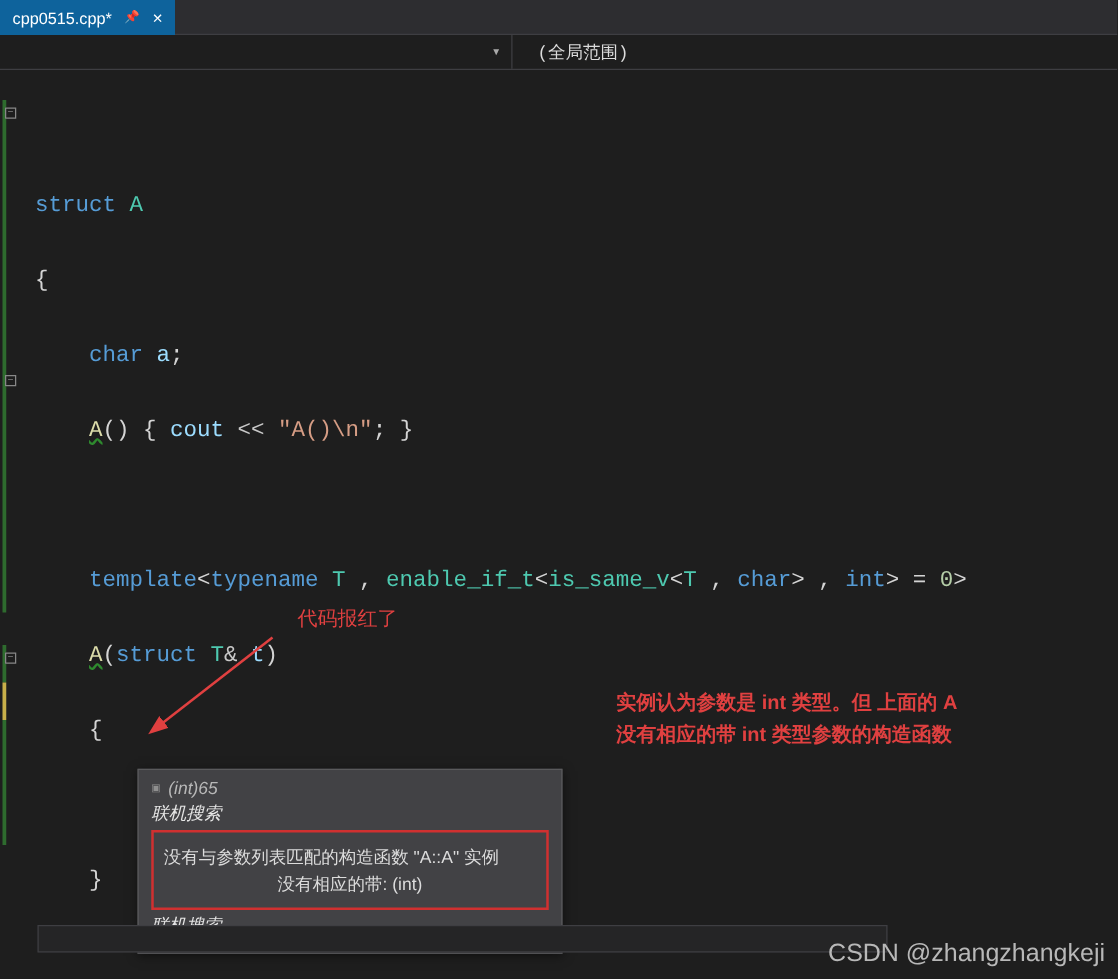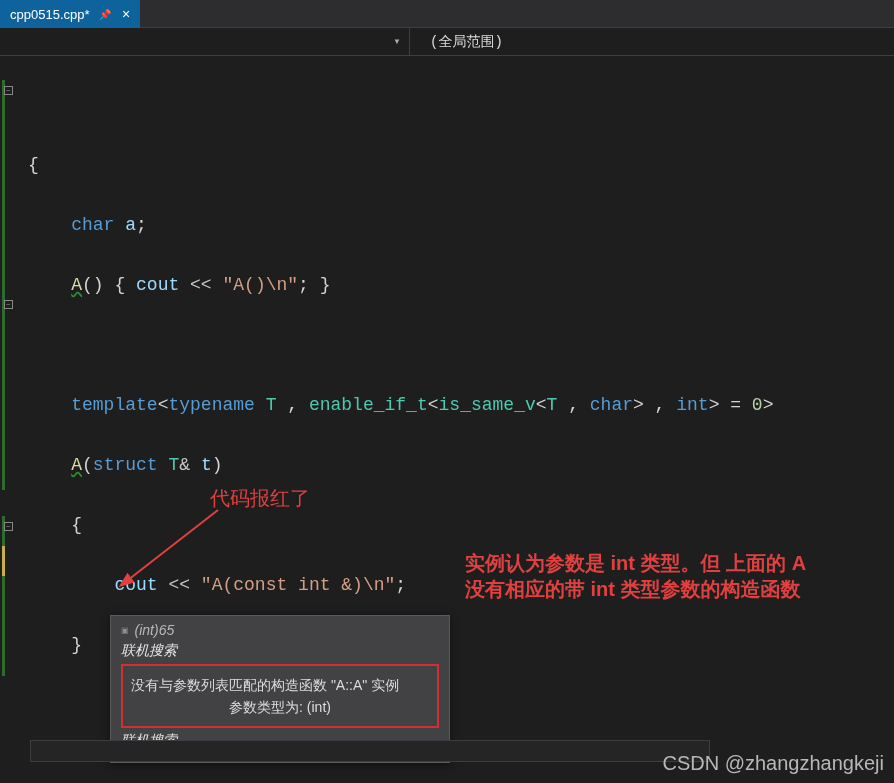--- a/index.html
+++ b/index.html
@@ -83,21 +83,22 @@
   .str { color: #d69d85; }
   .num { color: #b5cea8; }
   .op { color: #c8c8c8; }
   .var { color: #9cdcfe; }
   .punct { color: #d4d4d4; }
   .green-sq { text-decoration: underline wavy #2e8b2e; text-decoration-skip-ink: none; }
   .annotation {
     position: absolute;
     color: #e04040;
     font-family: "Microsoft YaHei", "SimSun", sans-serif;
-    font-size: 20px;
+    font-size: 16px;
+    margin-left: 28px;
   }
   .arrow-svg {
     position: absolute;
     pointer-events: none;
   }
   .tooltip {
     position: absolute;
     left: 110px;
     top: 615px;
     width: 340px;
@@ -160,20 +161,21 @@
   <div class="vline" style="top:460px; height:30px;"></div>
   <div class="vline-yellow" style="top:490px; height:30px;"></div>
   <div class="vline" style="top:520px; height:100px;"></div>
 
   <div class="gutter-box" style="top:30px;">−</div>
   <div class="gutter-box" style="top:244px;">−</div>
   <div class="gutter-box" style="top:466px;">−</div>
 
   <div class="code">
 <div><br></div>
+<div><span class="kw">struct</span> <span class="type">A</span></div>
 <div><span class="punct">{</span></div>
 <div>    <span class="kw">char</span> <span class="var">a</span><span class="punct">;</span></div>
 <div>    <span class="fn green-sq">A</span><span>() { </span><span class="var">cout</span><span class="op"> &lt;&lt; </span><span class="str">"A()\n"</span><span>; }</span></div>
 <div><br></div>
 <div>    <span class="kw">template</span><span>&lt;</span><span class="kw">typename</span><span class="type"> T </span><span>, </span><span class="type">enable_if_t</span><span>&lt;</span><span class="type">is_same_v</span><span>&lt;</span><span class="type">T </span><span>, </span><span class="kw">char</span><span>&gt; , </span><span class="kw">int</span><span>&gt; = </span><span class="num">0</span><span>&gt;</span></div>
 <div>    <span class="fn green-sq">A</span><span>(</span><span class="kw">struct</span><span class="type"> T</span><span class="op">&amp; </span><span class="var">t</span><span>)</span></div>
 <div>    <span>{</span></div>
 <div>        <span class="var">cout</span><span class="op"> &lt;&lt; </span><span class="str">"A(const int &amp;)\n"</span><span>;</span></div>
 <div>    <span>}</span></div>
 <div><br></div>
@@ -206,20 +208,20 @@
 </div>
 
 <div class="tooltip">
   <div class="info-line">
     <span class="small-icon">▣</span>
     <span style="color:#b8b8b8;font-style:italic;">(int)65</span>
   </div>
   <div class="link">联机搜索</div>
   <div class="err-box">
     <div>没有与参数列表匹配的构造函数 "A::A" 实例</div>
-    <div style="text-align:center;">参数类型为:  (int)</div>
+    <div style="text-align:center;">没有相应的带:  (int)</div>
   </div>
   <div class="link">联机搜索</div>
 </div>
 
 <div class="bottom-input"></div>
 
 <div class="watermark">CSDN @zhangzhangkeji</div>
 
 </body></html>

